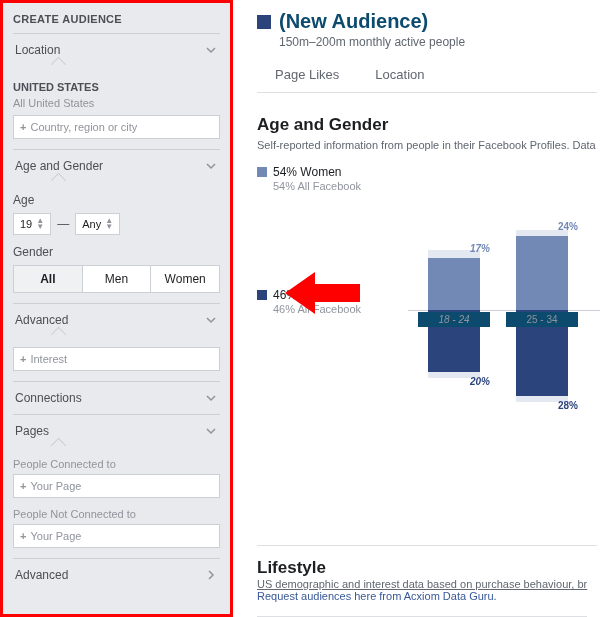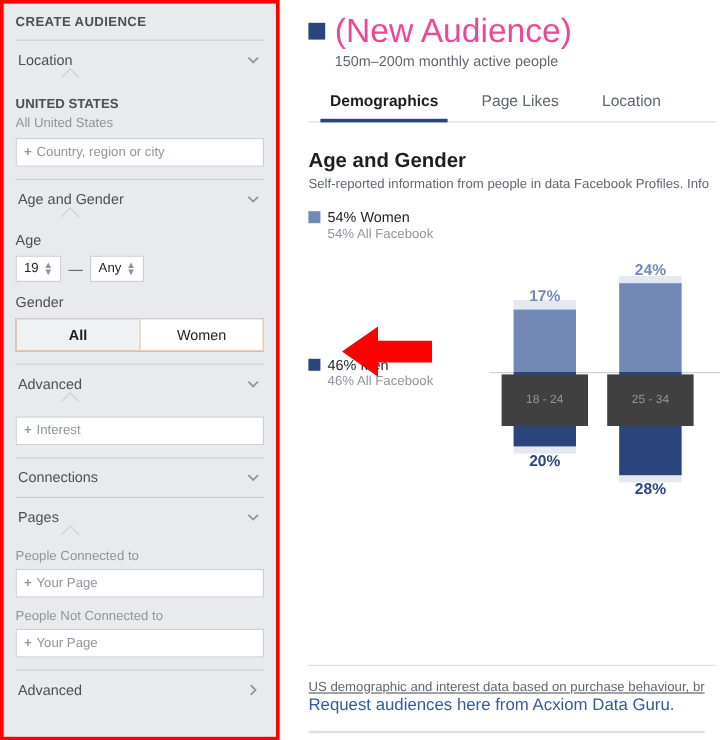--- a/index.html
+++ b/index.html
@@ -106,21 +106,21 @@
     display: inline-flex; align-items: center; gap: 4px;
   }
   .age-sel .sort {
     font-size: 8px; line-height: 6px; color: #90949c;
     display: flex; flex-direction: column;
   }
   .dash { color: #4b4f56; }
   .gender-row {
     display: flex;
     border: 1px solid #ccd0d5;
-    background: #f97316;
+    background: #be185d;
     margin-top: 4px;
   }
   .gender-btn {
     flex: 1;
     text-align: center;
     padding: 6px 0;
     font-size: 12px;
     color: #1c1e21;
     border-right: 1px solid #ccd0d5;
     cursor: pointer;
@@ -134,21 +134,21 @@
 
   
   .main {
     flex: 1;
     padding: 10px 0 0 24px;
     overflow: hidden;
     position: relative;
   }
   .title-row { display: flex; align-items: center; gap: 8px; }
   .title-swatch { width: 14px; height: 14px; background: #2b447b; }
-  .title-text { font-size: 28px; font-weight: normal; color: #ec4899; }
+  .title-text { font-size: 20px; font-weight: bold; color: #0c4a6e; }
   .subtitle { font-size: 12px; color: #606770; margin: 2px 0 10px 22px; }
   .tabs {
     display: flex;
     border-bottom: 1px solid #dddfe2;
     width: 340px;
   }
   .tab {
     padding: 8px 18px 10px 18px;
     font-size: 13px;
     color: #606770;
@@ -198,68 +198,68 @@
     position: absolute;
     left: 0; right: 0;
     top: 110px;
     border-top: 1px solid #ccd0d5;
   }
   .bar-col {
     position: absolute;
     width: 72px;
     top: 0; bottom: 0;
   }
-  .bar-col.c1 { left: 10px; }
+  .bar-col.c1 { left: 10px; font-style: italic; }
   .bar-col.c2 { left: 98px; }
   .bar {
     position: absolute;
     left: 10px; width: 52px;
   }
   .bar.women { background: #7289b6; bottom: 120px; }
   .bar.men { background: #2b447b; top: 110px; }
   .bar.faint { background: #c9d1e2; opacity: 0.5; }
   .bar-lbl {
     position: absolute;
     width: 100%;
-    text-align: center;
-    font-size: 13px;
+    text-align: right;
+    font-size: 10px;
     font-weight: bold;
   }
   .bar-lbl.women { color: #7289b6; }
   .bar-lbl.men { color: #2b447b; }
   .cat-lbl {
     position: absolute;
     width: 100%;
     text-align: center;
     top: 112px;
     font-size: 10px;
     color: #90949c;
-    background: #404040;
-    padding: 16px 0;
+    background: #0c4a6e;
+    padding: 2px 0;
   }
 
   
   .big-arrow {
     position: absolute;
     left: 285px;
     top: 272px;
     width: 75px;
     height: 42px;
     color: #ff0000;
   }
 
   
   .lifestyle-box {
     margin-top: 230px;
     border-top: 1px solid #dddfe2;
     padding-top: 12px;
     width: 340px;
   }
   .ls-sub { font-size: 11px; color: #606770; white-space: nowrap; overflow: hidden; text-decoration: underline; }
-  .ls-link { font-size: 14px; color: #385898; }
+  .ls-link { font-size: 11px; color: #385898; }
   .ls-table {
     margin-top: 14px;
     border: 1px solid #dddfe2;
     border-left: none;
     width: 330px;
   }
 </style>
 </head>
 <body>
 
@@ -311,20 +311,21 @@
           <span>Any</span>
           <span class="sort">
               <span>▲</span>
               <span>▼</span>
             </span>
         </div>
       </div>
       <div class="sb-sublabel">Gender</div>
       <div class="gender-row">
         <div class="gender-btn active">All</div>
+        <div class="gender-btn">Men</div>
         <div class="gender-btn">Women</div>
       </div>
     </div>
 
     <div class="sb-section-head">
       <span>Advanced</span>
       <span class="chev">
         <svg width="10" height="10" viewBox="0 0 10 10">
             <path d="M1 3l4 4 4-4" fill="none" stroke="#8d949e" stroke-width="1.5"></path>
           </svg>
@@ -381,47 +382,47 @@
 
   <div class="main">
 
     <div class="title-row">
       <div class="title-swatch"></div>
       <div class="title-text">(New Audience)</div>
     </div>
     <div class="subtitle">150m–200m monthly active people</div>
 
     <div class="tabs">
-      <div class="tab active">Demographics</div>
       <div class="tab">Page Likes</div>
       <div class="tab">Location</div>
     </div>
 
     <div class="section-h">Age and Gender</div>
-    <div class="section-sub">Self-reported information from people in data Facebook Profiles. Info</div>
+    <div class="section-sub">Self-reported information from people in their Facebook Profiles. Data</div>
 
     <div class="legend-block">
       <div class="lg-sw women"></div>
       <div>
         <div class="lg-main">54% Women</div>
         <div class="lg-sub">54% All Facebook</div>
       </div>
     </div>
 
     <div style="height:90px"></div>
 
     <div class="legend-block">
       <div class="lg-sw men"></div>
       <div>
         <div class="lg-main">46% Men</div>
         <div class="lg-sub">46% All Facebook</div>
       </div>
     </div>
 
     <div class="lifestyle-box">
+      <div class="section-h" style="margin-top:0">Lifestyle</div>
       <div class="ls-sub">US demographic and interest data based on purchase behaviour, br</div>
       <div class="ls-link">Request audiences here from Acxiom Data Guru.</div>
       <table class="ls-table">
         </table>
     </div>
 
   </div>
 </div>
 
 <div class="chart">

